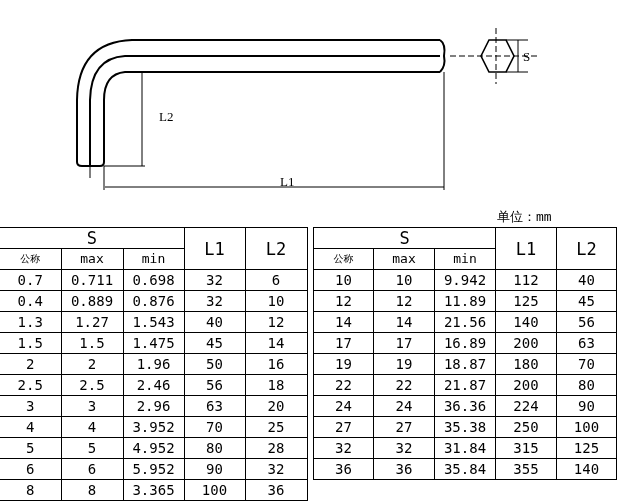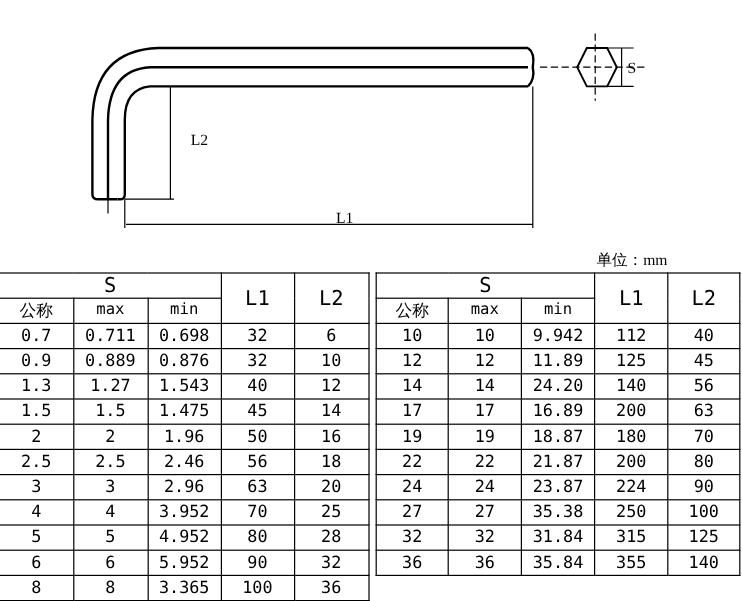--- a/index.html
+++ b/index.html
@@ -1,27 +1,27 @@
 <!DOCTYPE html>
 <html><head>
 <meta charset="utf-8">
 <style>
   html, body { margin:0; padding:0; background:#ffffff; }
   body { width:618px; height:501px; position:relative; overflow:hidden;
          font-family: "DejaVu Sans Mono", "Liberation Mono", monospace; color:#000; }
   .drawing { position:absolute; left:0; top:0; width:618px; height:205px; }
   .unit { position:absolute; left:497px; top:208px; font-size:13px;
-          font-family: Liberation Serif, serif; letter-spacing:0; }
+          font-family: Liberation Mono, monospace; letter-spacing:0; }
   table.spec { position:absolute; border-collapse:collapse; table-layout:fixed; }
   table.spec td { border:1px solid #000; padding:0; text-align:center;
                   font-size:14px; height:20px; line-height:20px; white-space:nowrap;
                   font-family:"DejaVu Sans Mono", "Liberation Mono", monospace; }
   table.spec td.hdr-big { font-size:17px; }
   table.spec td.hdr-sub { font-size:13px; }
-  table.spec td.cjk { font-family:"DejaVu Sans", sans-serif; font-size:14px; }
+  table.spec td.cjk { font-family:"DejaVu Sans", sans-serif; font-size:10px; }
   #tbl-left { left:0; top:227px; width:307px; }
   #tbl-right { left:313px; top:227px; width:303px; }
   #tbl-left td:first-child { border-left:none; }
   .s-row td { height:22px; line-height:22px; }
 </style>
 </head>
 <body>
 
 <svg class="drawing" viewBox="0 0 618 205" xmlns="http://www.w3.org/2000/svg">
   <g fill="none" stroke="#000" stroke-width="2">
@@ -87,21 +87,21 @@
       <td class="hdr-sub">min</td>
     </tr>
   <tr>
         <td>0.7</td>
         <td>0.711</td>
         <td>0.698</td>
         <td>32</td>
         <td>6</td>
       </tr>
       <tr>
-        <td>0.9</td>
+        <td>0.4</td>
         <td>0.889</td>
         <td>0.876</td>
         <td>32</td>
         <td>10</td>
       </tr>
       <tr>
         <td>1.3</td>
         <td>1.27</td>
         <td>1.543</td>
         <td>40</td>
@@ -195,21 +195,21 @@
       <tr>
         <td>12</td>
         <td>12</td>
         <td>11.89</td>
         <td>125</td>
         <td>45</td>
       </tr>
       <tr>
         <td>14</td>
         <td>14</td>
-        <td>24.20</td>
+        <td>21.56</td>
         <td>140</td>
         <td>56</td>
       </tr>
       <tr>
         <td>17</td>
         <td>17</td>
         <td>16.89</td>
         <td>200</td>
         <td>63</td>
       </tr>
@@ -223,21 +223,21 @@
       <tr>
         <td>22</td>
         <td>22</td>
         <td>21.87</td>
         <td>200</td>
         <td>80</td>
       </tr>
       <tr>
         <td>24</td>
         <td>24</td>
-        <td>23.87</td>
+        <td>36.36</td>
         <td>224</td>
         <td>90</td>
       </tr>
       <tr>
         <td>27</td>
         <td>27</td>
         <td>35.38</td>
         <td>250</td>
         <td>100</td>
       </tr>

